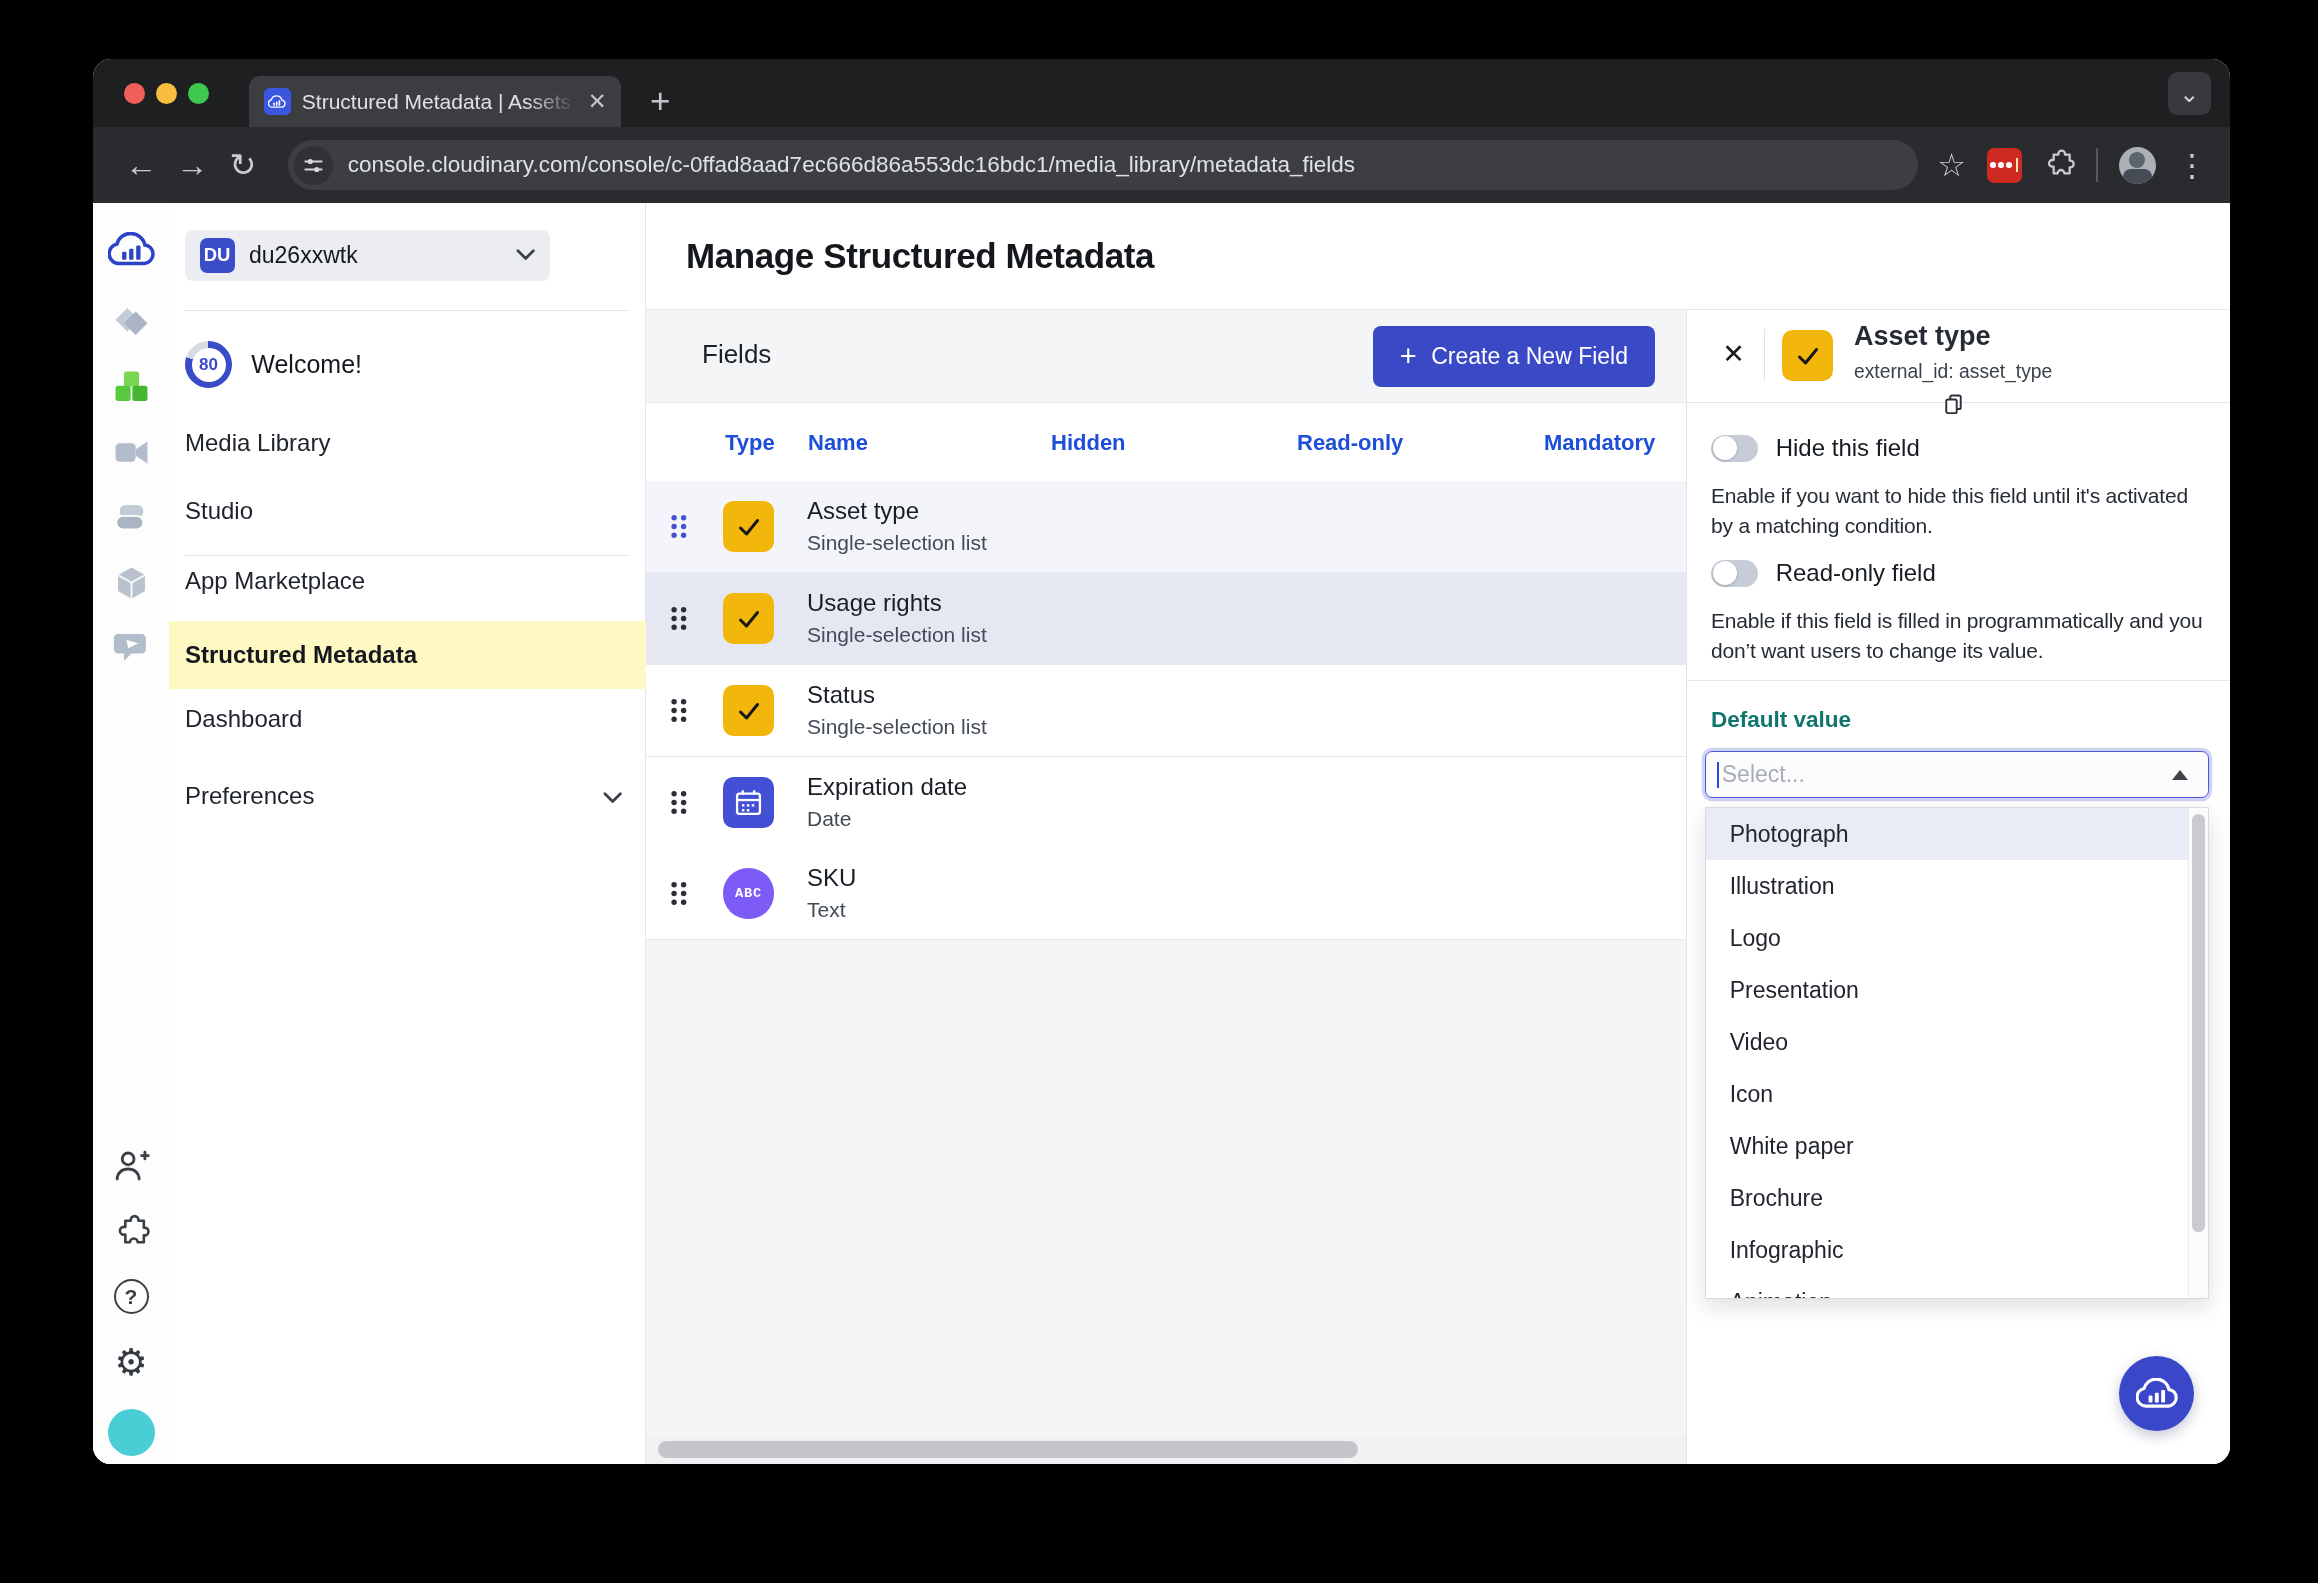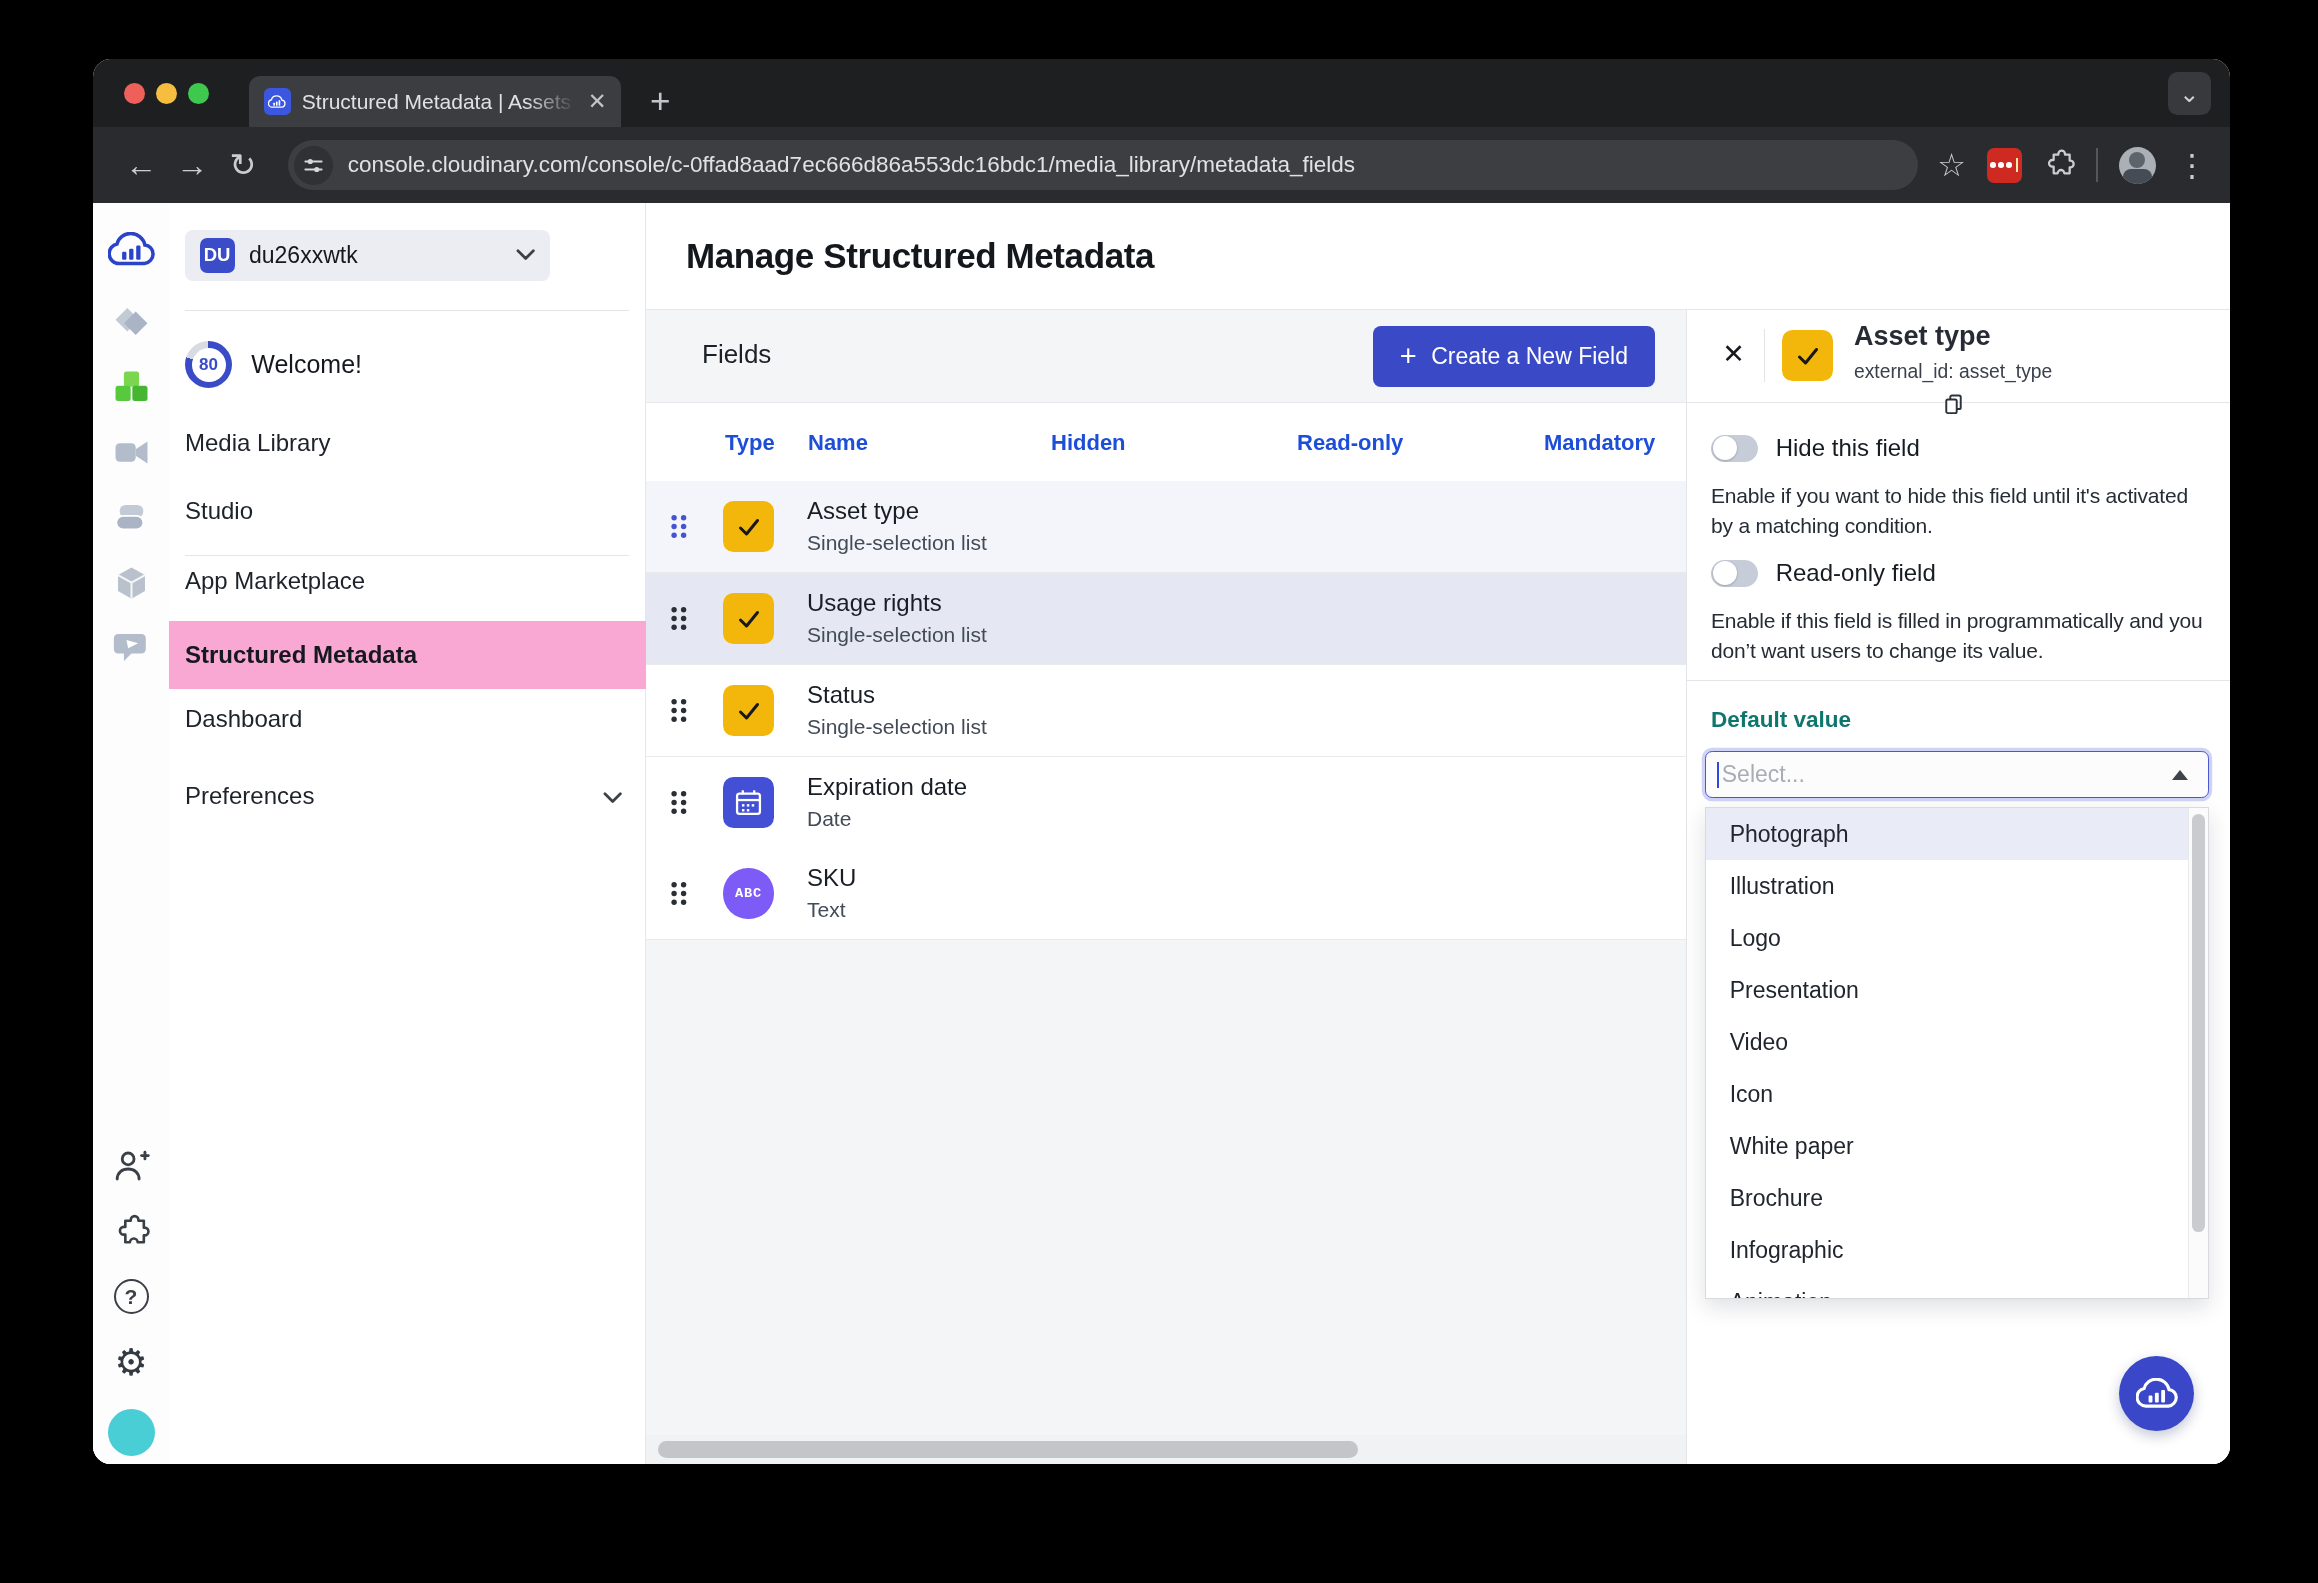--- a/index.html
+++ b/index.html
@@ -66,21 +66,21 @@
   .nav-div { position:absolute; left:16px; right:16px; height:0.8px; background:#e3e5e8; }
   .welcome { position:absolute; left:16px; top:138px; display:flex; align-items:center; gap:19.3px; }
   .ring { width:47px; height:47px; border-radius:50%;
           background:conic-gradient(#3a4bc8 0 288deg,#d8dbe2 288deg 360deg);
           display:flex; align-items:center; justify-content:center; }
   .ring i { width:34px; height:34px; border-radius:50%; background:#fff; display:flex; align-items:center;
             justify-content:center; font-style:normal; font-size:17px; font-weight:600; color:#3a4bc8; }
   .welcome span { font-size:25px; font-weight:500; color:#15181e; }
   .navitem { position:absolute; left:0; width:477px; height:48px; display:flex; align-items:center; padding-left:16px;
              font-size:24px; color:#1d222b; }
-  .navitem.active { height:68px; background:#f9a8d4; font-weight:700; color:#15181e; }
+  .navitem.active { height:68px; background:#fef9c3; font-weight:700; color:#15181e; }
   .navitem .chev { margin-left:auto; margin-right:24px; }
 
   
   .mainarea { flex:1; display:flex; flex-direction:column; min-width:0; }
   .titlebar { height:107px; background:#fff; border-bottom:0.8px solid #e6e7ea; display:flex; align-items:center; flex:0 0 auto;}
   .pagetitle { margin-left:40px; font-size:35px; font-weight:700; letter-spacing:-0.4px; color:#14171c; }
   .bodyrow { flex:1; display:flex; min-height:0; }
 
   
   .center { width:1041px; flex:0 0 auto; background:#f4f5f7; border-right:0.8px solid #e4e5e8; position:relative; }

